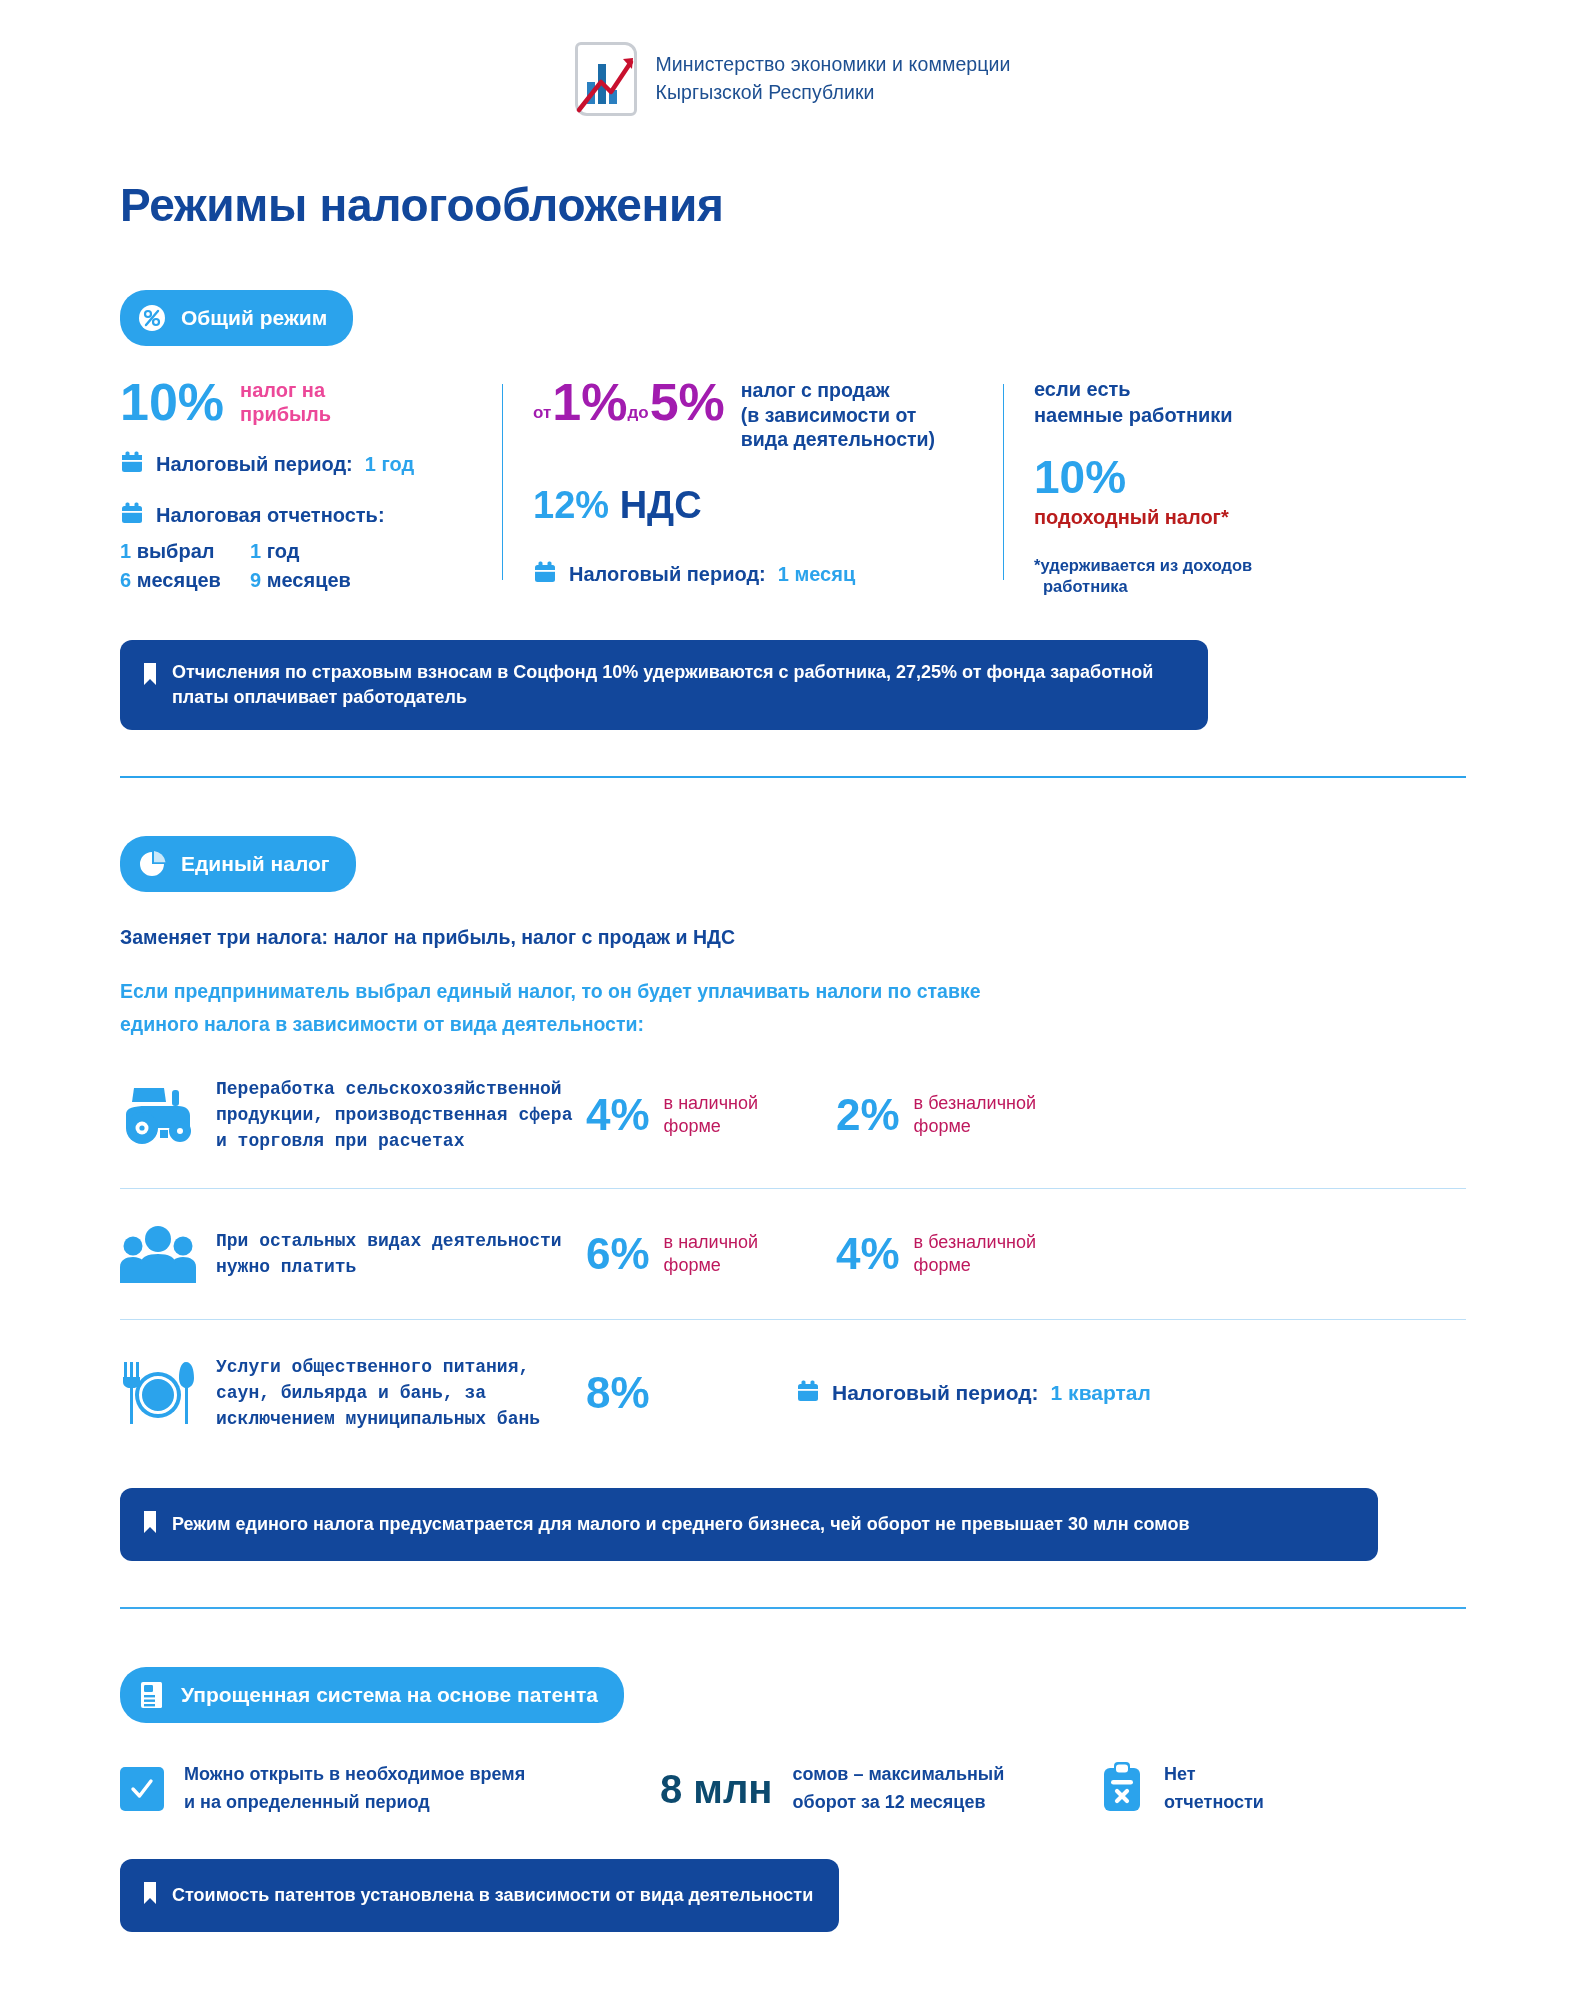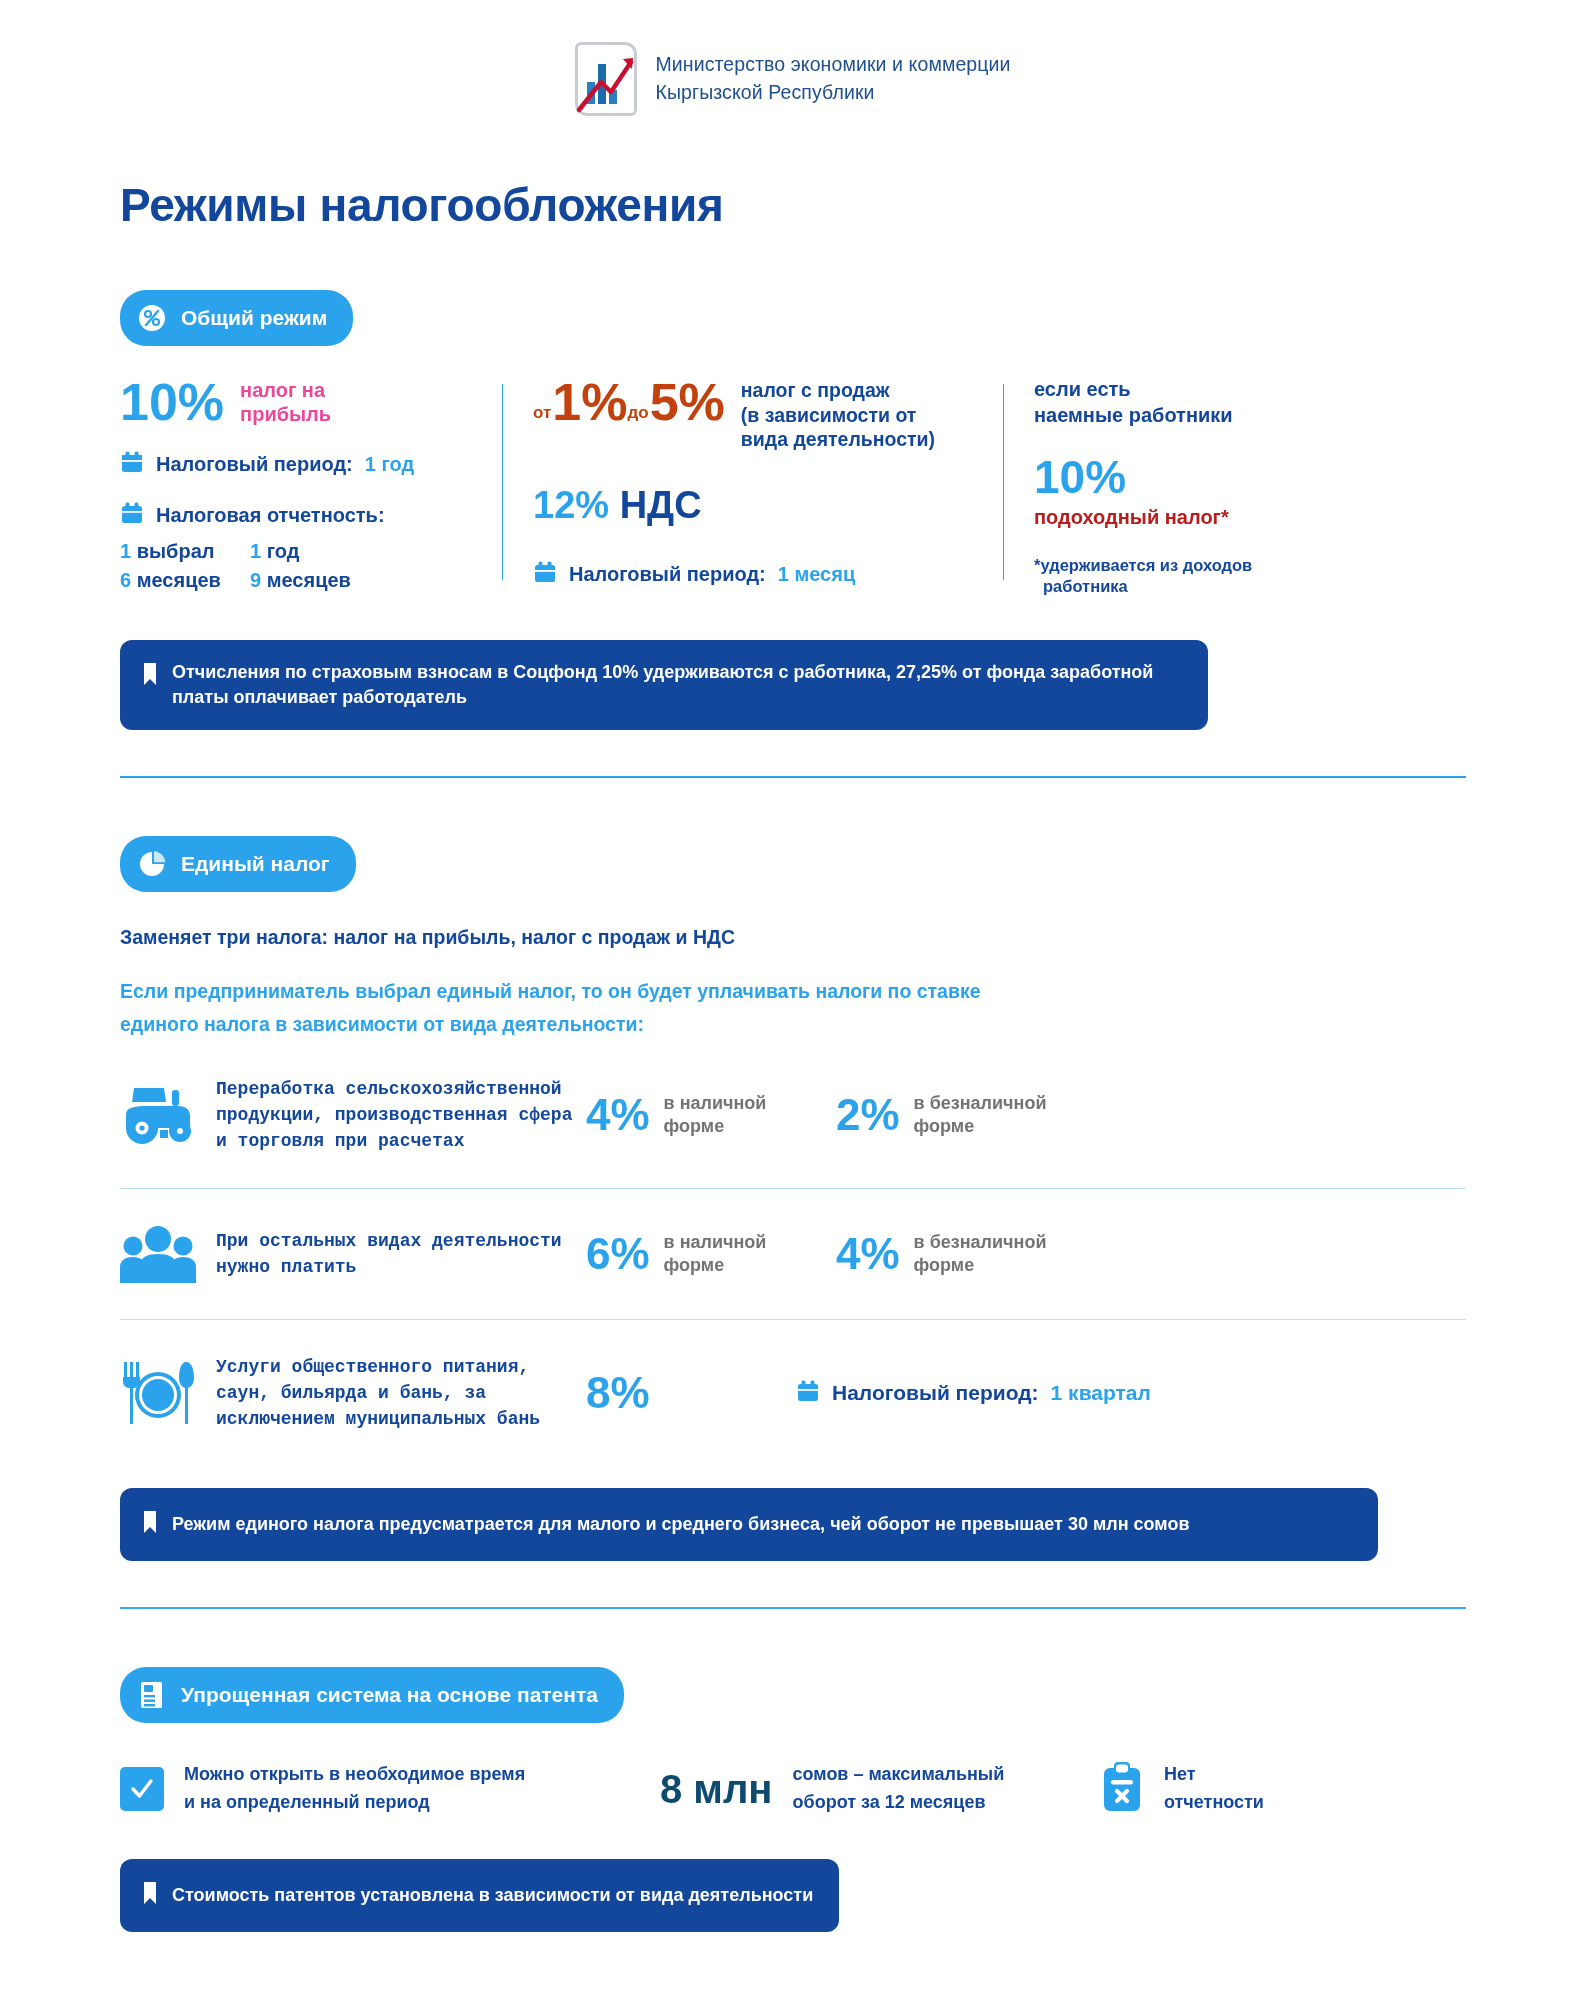--- a/index.html
+++ b/index.html
@@ -131,21 +131,21 @@
     margin-top: 10px;
     font-size: 20px;
     font-weight: 700;
     color: #12479b;
   }
   .report-grid b { color: #2ba3ec; font-weight: 700; }
 
   
   .sales-row { display: flex; align-items: flex-start; gap: 16px; }
   .range {
-    font-size: 52px; font-weight: 700; color: #c2410c; line-height: 1;
+    font-size: 52px; font-weight: 700; color: #a21caf; line-height: 1;
     display: flex; align-items: baseline; white-space: nowrap;
   }
   .range .sm { font-size: 17px; font-weight: 700; margin-right: 1px; position: relative; top: -2px; }
   .sales-text { font-size: 19.5px; font-weight: 700; color: #12479b; line-height: 1.26; padding-top: 2px; }
 
   .vat {
     margin-top: 34px;
     font-size: 38px;
     font-weight: 700;
     line-height: 1;
@@ -193,21 +193,21 @@
     display: grid;
     grid-template-columns: 96px 370px 250px 1fr;
     align-items: center;
     column-gap: 0;
     padding: 34px 0 34px 0;
   }
   .act-row .icon-cell { display: flex; align-items: center; justify-content: flex-start; }
   .act-desc { font-size: 18px; font-weight: 700; color: #12479b; line-height: 1.45; font-family: Liberation Mono, monospace; }
   .rate-cell { display: flex; align-items: center; gap: 14px; }
   .rate-cell .num { font-size: 44px; font-weight: 700; color: #2ba3ec; line-height: 1; }
-  .rate-cell .cap { font-size: 18px; font-weight: 700; color: #737373; line-height: 1.26; }
+  .rate-cell .cap { font-size: 18px; font-weight: 400; color: #be185d; line-height: 1.26; }
 
   .row-sep { height: 1px; background: #bcdff7; width: 100%; }
 
   .act-row--food { grid-template-columns: 96px 370px 210px 1fr; }
   .act-row--food .period {
     display: flex; align-items: center; gap: 12px;
     font-size: 21px; font-weight: 700; color: #12479b;
   }
   .act-row--food .period .hl { color: #2ba3ec; }
 

